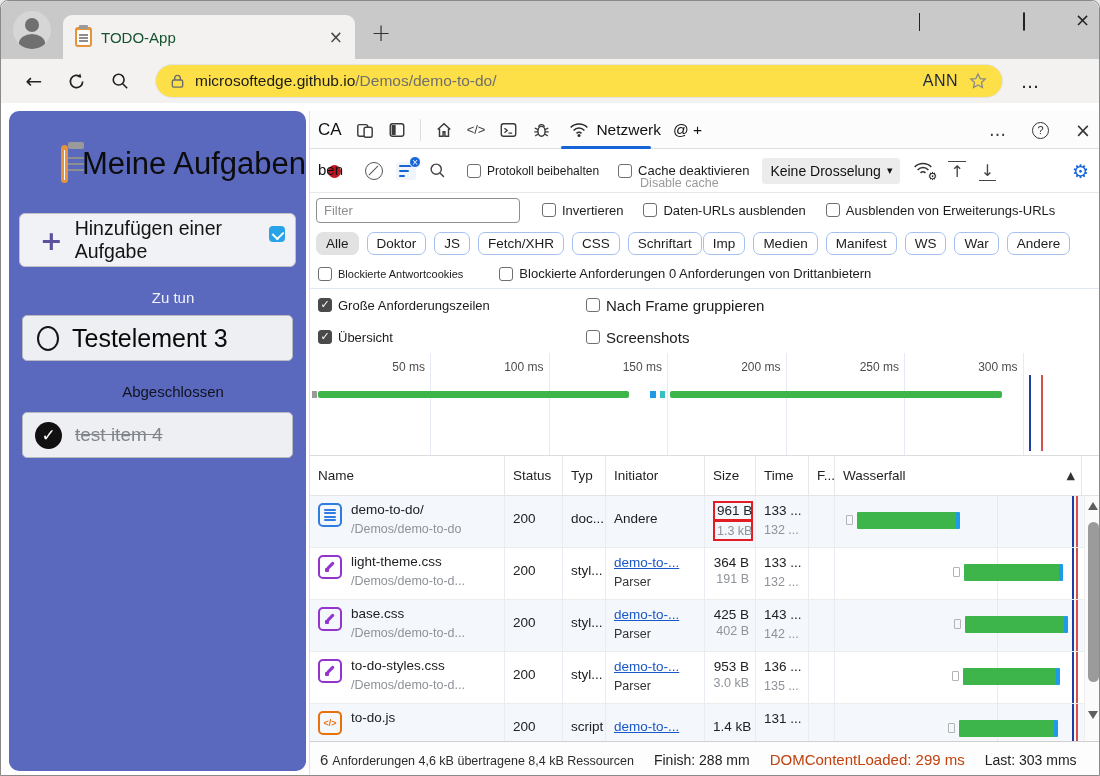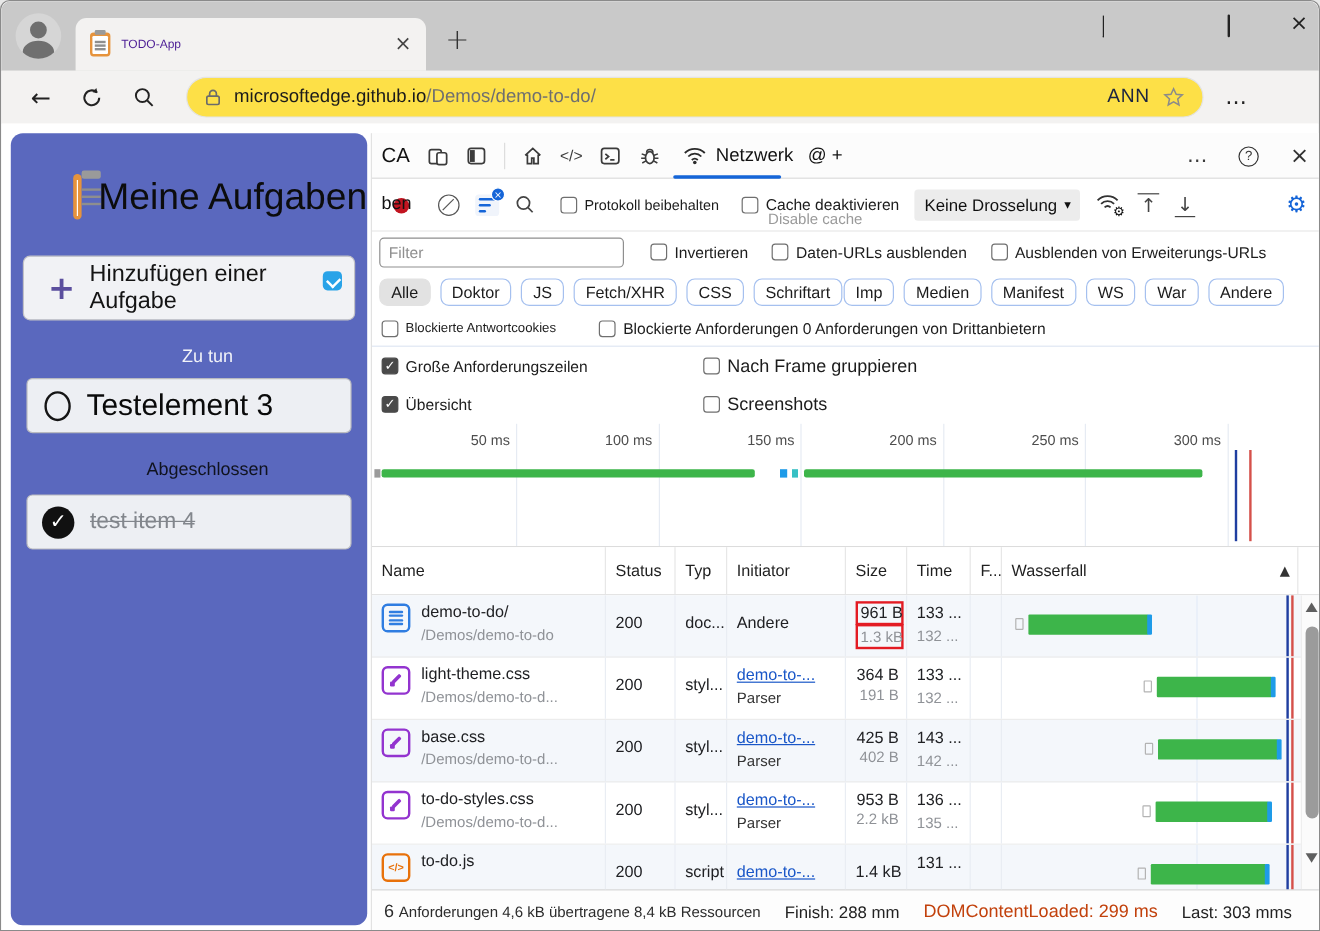--- a/index.html
+++ b/index.html
@@ -9,21 +9,21 @@
   .win { position:relative; width:1100px; height:776px; background:#fff; border:1px solid #8a8a8a;
          border-radius:8px 8px 0 0; overflow:hidden; margin:0 auto; }
 
   
   .titlebar { position:absolute; left:0; top:0; width:100%; height:58px; background:#c9c9c9; border-radius:8px 8px 0 0; }
   .avatar { position:absolute; left:12px; top:10px; width:38px; height:38px; border-radius:50%; background:#d6d6d6; overflow:hidden; }
   .avatar .head { position:absolute; left:12px; top:7px; width:14px; height:14px; border-radius:50%; background:#6f6f6f; }
   .avatar .body { position:absolute; left:6px; top:23px; width:26px; height:18px; border-radius:50% 50% 0 0; background:#6f6f6f; }
   .tab { position:absolute; left:62px; top:14px; width:292px; height:44px; background:#f3f2f1; border-radius:9px 9px 0 0;
          display:flex; align-items:center; padding:0 12px; gap:9px; }
-  .tab-title { font-size:10px; color:#4c1d95; flex:1; }
+  .tab-title { font-size:15px; color:#14532d; flex:1; }
   .tabclose { font-size:17px; color:#444; cursor:default; }
   .newtab { position:absolute; left:370px; top:18px; font-size:24px; color:#333; font-weight:300; }
   .wincontrols { position:absolute; right:10px; top:12px; display:flex; gap:38px; align-items:center; }
   .wc { width:14px; height:14px; position:relative; color:#222; }
   .chev { width:10px; height:10px; border-right:1.6px solid #222; border-bottom:1.6px solid #222; transform:rotate(45deg); margin-top:-4px; }
   .minz { width:13px; height:0; border-top:1.6px solid #222; margin-top:7px; }
   .maxz { width:12px; height:12px; border:1.6px solid #222; border-radius:2px; }
   .closz { font-size:18px; line-height:14px; color:#222; }
 
   
@@ -597,21 +597,21 @@
             <span class="td" style="width: 58px;">
               <div class="cell-line1" style="margin-top: 8px;">200</div>
             </span>
             <span class="td" style="width: 43px;">
               <div class="cell-line1" style="margin-top: 8px;">styl...</div>
             </span>
             <span class="td" style="width: 99px;">
               <div class="cell-line1 linktxt" style="">demo-to-...</div>
               <div class="cell-line2" style="color: rgb(51, 51, 51);">Parser</div>
             </span>
-            <span class="td rt" style="width: 51px; padding-top: 7px;"><span class=""><span class="cell-line1">953 B</span></span><span class=""><span class="cell-line2" style="margin-top: 2px; display: block;">2.2 kB</span></span></span>
+            <span class="td rt" style="width: 51px; padding-top: 7px;"><span class=""><span class="cell-line1">953 B</span></span><span class=""><span class="cell-line2" style="margin-top: 2px; display: block;">3.0 kB</span></span></span>
             <span class="td" style="width: 53px;">
               <div class="cell-line1">136 ...</div>
               <div class="cell-line2">135 ...</div>
             </span>
             <span class="td" style="width: 26px;"></span>
             <span class="td" style="width: 247px; position: relative; border-right: none;">
               <span class="wf-grid" style="left: 162px;"></span>
               <span class="wf-tick" style="left: 117px;"></span>
               <span class="wf-bar" style="left: 128px; width: 94px;"></span>
               <span class="wf-marker" style="left: 237px; background: rgb(31, 62, 160);"></span>

